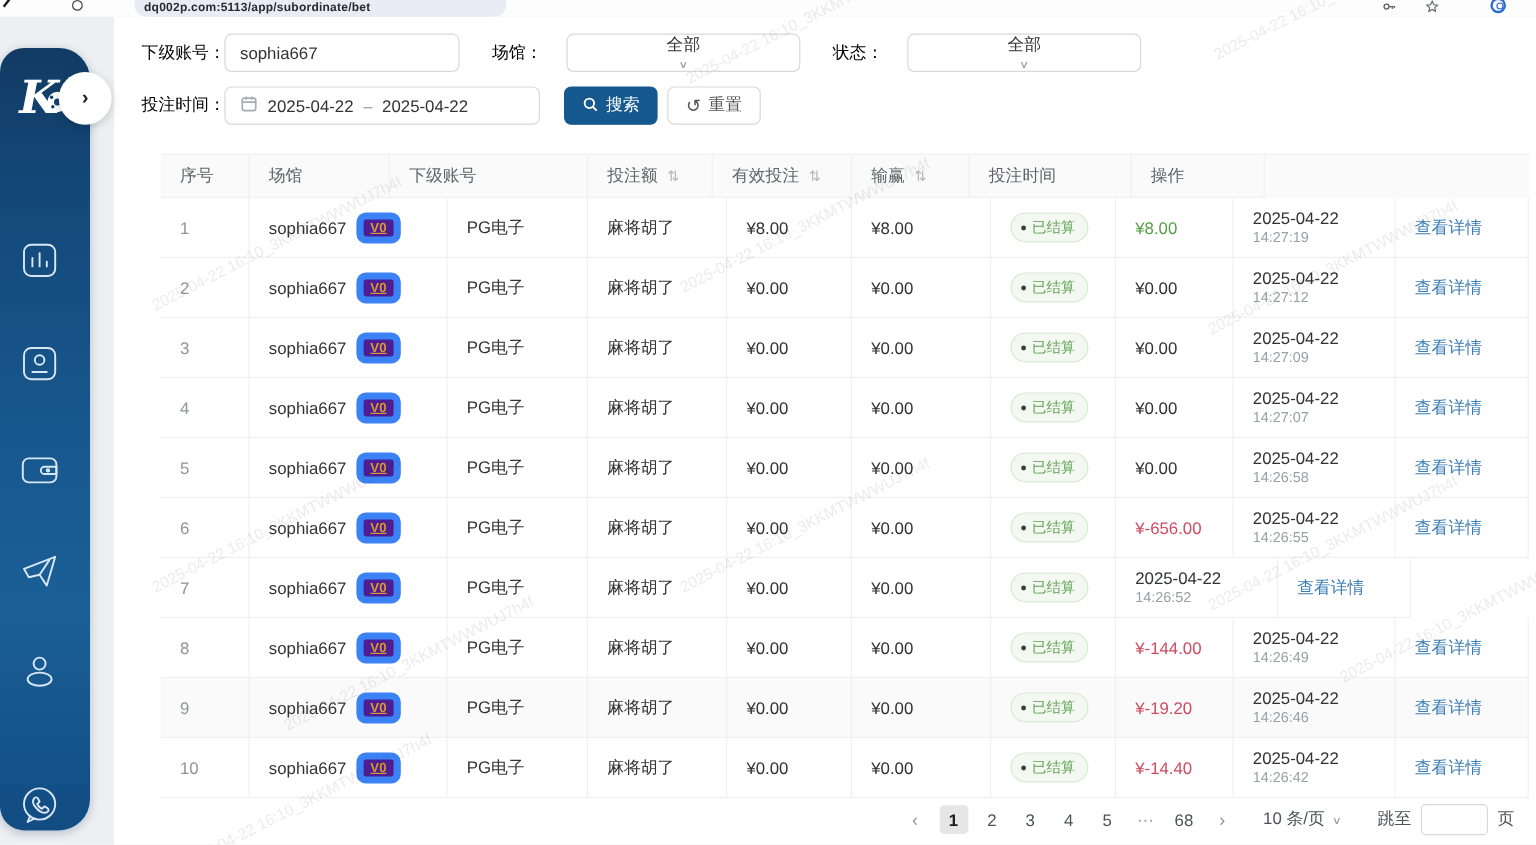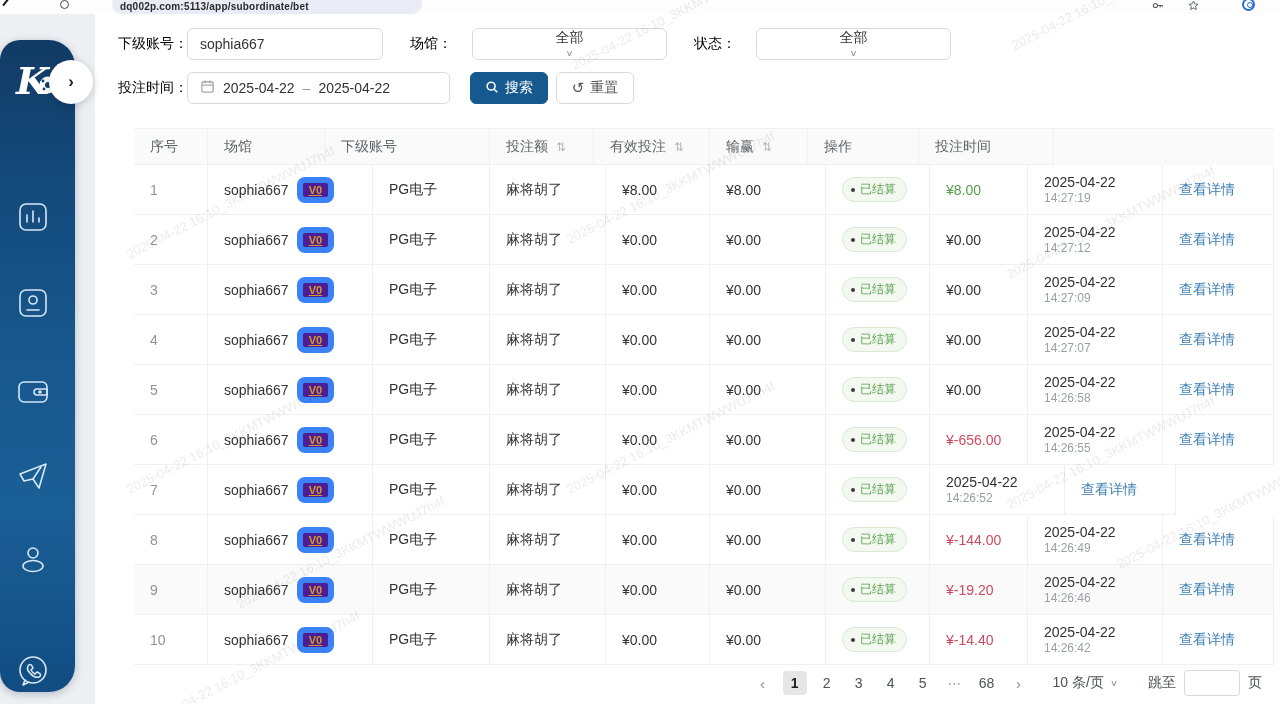--- a/index.html
+++ b/index.html
@@ -248,25 +248,25 @@
           <span class="sort-icon">⇅</span>
         </div>
         <div class="th c5">
           <span class="th-label">有效投注</span>
           <span class="sort-icon">⇅</span>
         </div>
         <div class="th c7">
           <span class="th-label">输赢</span>
           <span class="sort-icon">⇅</span>
         </div>
+        <div class="th c8">
+          <span class="th-label">投注时间</span>
+        </div>
         <div class="th c9">
           <span class="th-label">操作</span>
-        </div>
-        <div class="th c8">
-          <span class="th-label">投注时间</span>
         </div>
       </div>
     <div id="tbody">
         <div class="tr">
           <div class="td c0">
             <span class="row-no">1</span>
           </div>
           <div class="td c1">
             <span>sophia667</span>
             <span class="lvl-badge">V0</span>

